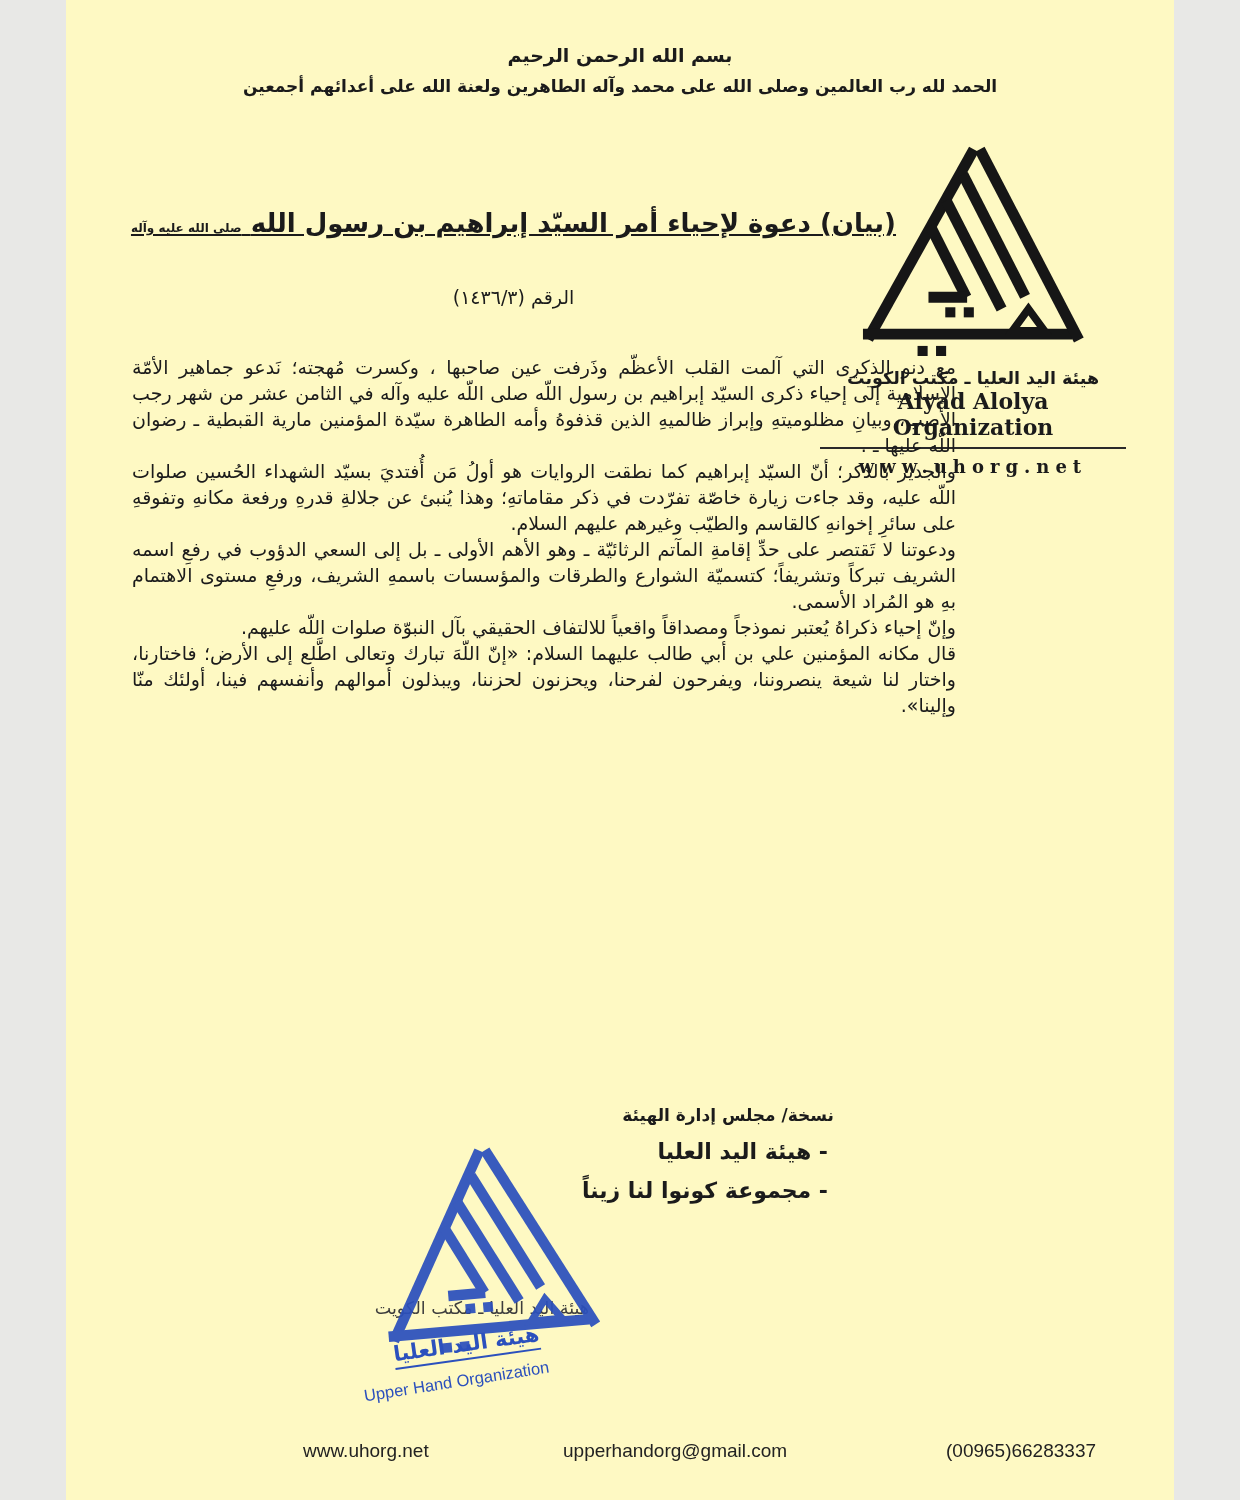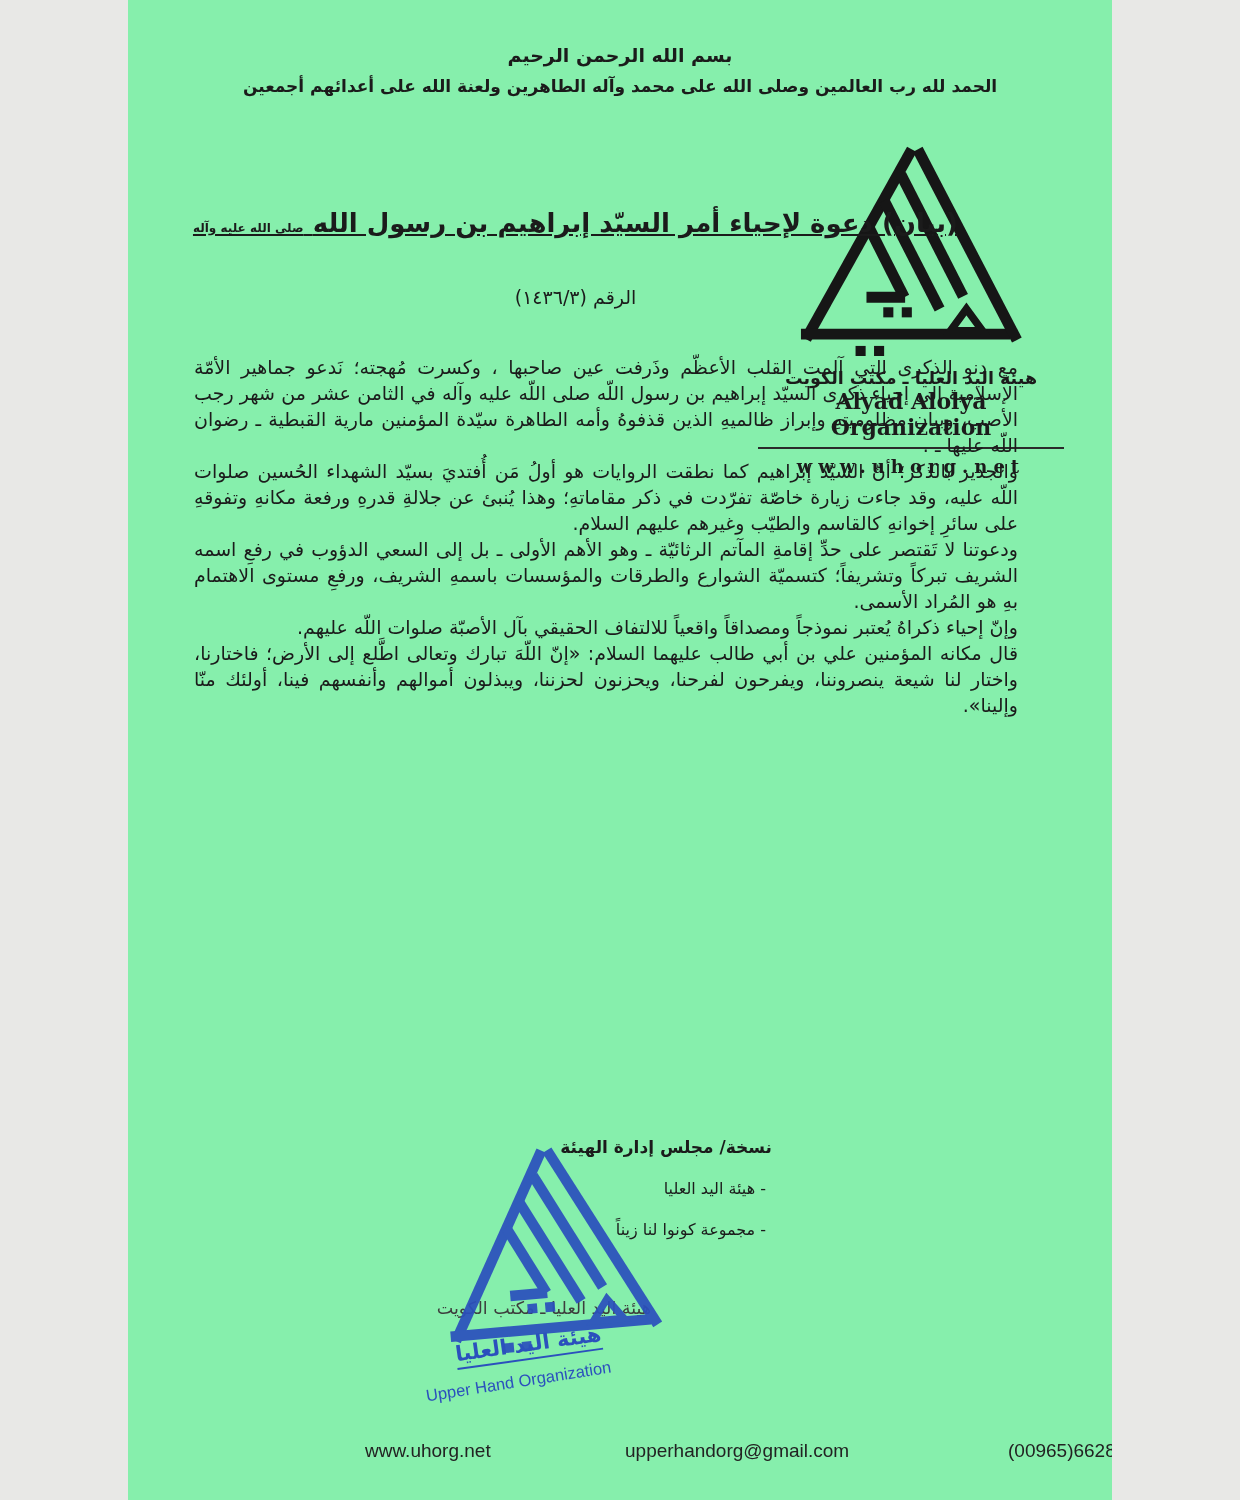--- a/index.html
+++ b/index.html
@@ -1,22 +1,22 @@
 <!DOCTYPE html>
 <html lang="ar"><head>
 <meta charset="utf-8">
 <style>
   * { margin: 0; padding: 0; box-sizing: border-box; }
   html, body { background: #e8e8e6; }
   .page {
     position: relative;
-    width: 984px;
+    width: 1108px;
     height: 1500px;
     margin: 0 auto;
-    background: #86efac;
+    background: #fef9c3;
     color: #1b1b1b;
     font-family: "DejaVu Sans", sans-serif;
     overflow: hidden;
   }
 
   
   .scan-header {
     position: absolute;
     top: 44px; left: 0; width: 100%;
     text-align: center;
@@ -99,22 +99,22 @@
     font-size: 20px;
   }
 
   
   .distribution {
     position: absolute;
     top: 1105px; right: 340px;
     direction: rtl;
     text-align: right;
   }
-  .distribution .dist-heading { font-size: 17px; font-weight: bold; margin-top: 32px; }
-  .distribution .dist-item { font-size: 16px; margin-top: 22px; padding-right: 6px; }
+  .distribution .dist-heading { font-size: 17px; font-weight: bold; }
+  .distribution .dist-item { font-size: 22px; margin-top: 14px; padding-right: 6px; font-weight: bold; }
 
   
   .stamp-area {
     position: absolute;
     top: 1142px; left: 205px;
     width: 370px; height: 300px;
   }
   .printed-caption {
     position: absolute;
     top: 156px; left: 8px;
@@ -203,21 +203,21 @@
   <div class="doc-title">
     <span>(بيان) دعوة لإحياء أمر السيّد إبراهيم بن رسول الله</span>
     <span class="honorific">صلى الله عليه وآله</span>
   </div>
   <div class="ref-number">الرقم (١٤٣٦/٣)</div>
 
   <div class="body-text">
     <p>مع دنو الذكرى التي آلمت القلب الأعظّم وذَرفت عين صاحبها ، وكسرت مُهجته؛ نَدعو جماهير الأمّة الإسلامية إلى إحياء ذكرى السيّد إبراهيم بن رسول اللّه صلى اللّه عليه وآله في الثامن عشر من شهر رجب الأصب، وبيانِ مظلوميتهِ وإبراز ظالميهِ الذين قذفوهُ وأمه الطاهرة سيّدة المؤمنين مارية القبطية ـ رضوان اللّه عليها ـ .</p>
     <p>والجدير بالذكر؛ أنّ السيّد إبراهيم كما نطقت الروايات هو أولُ مَن أُفتديَ بسيّد الشهداء الحُسين صلوات اللّه عليه، وقد جاءت زيارة خاصّة تفرّدت في ذكر مقاماتهِ؛ وهذا يُنبئ عن جلالةِ قدرهِ ورفعة مكانهِ وتفوقهِ على سائرِ إخوانهِ كالقاسم والطيّب وغيرهم عليهم السلام.</p>
     <p>ودعوتنا لا تَقتصر على حدِّ إقامةِ المآتم الرثائيّة ـ وهو الأهم الأولى ـ بل إلى السعي الدؤوب في رفعِ اسمه الشريف تبركاً وتشريفاً؛ كتسميّة الشوارع والطرقات والمؤسسات باسمهِ الشريف، ورفعِ مستوى الاهتمام بهِ هو المُراد الأسمى.</p>
-    <p>وإنّ إحياء ذكراهُ يُعتبر نموذجاً ومصداقاً واقعياً للالتفاف الحقيقي بآل الأصبّة صلوات اللّه عليهم.</p>
+    <p>وإنّ إحياء ذكراهُ يُعتبر نموذجاً ومصداقاً واقعياً للالتفاف الحقيقي بآل النبوّة صلوات اللّه عليهم.</p>
     <p>قال مكانه المؤمنين علي بن أبي طالب عليهما السلام: «إنّ اللّهَ تبارك وتعالى اطَّلع إلى الأرض؛ فاختارنا، واختار لنا شيعة ينصروننا، ويفرحون لفرحنا، ويحزنون لحزننا، ويبذلون أموالهم وأنفسهم فينا، أولئك منّا وإلينا».</p>
   </div>
 
 
   <div class="distribution">
     <div class="dist-heading">نسخة/ مجلس إدارة الهيئة</div>
     <div class="dist-item">- هيئة اليد العليا</div>
     <div class="dist-item">- مجموعة كونوا لنا زيناً</div>
   </div>
 

